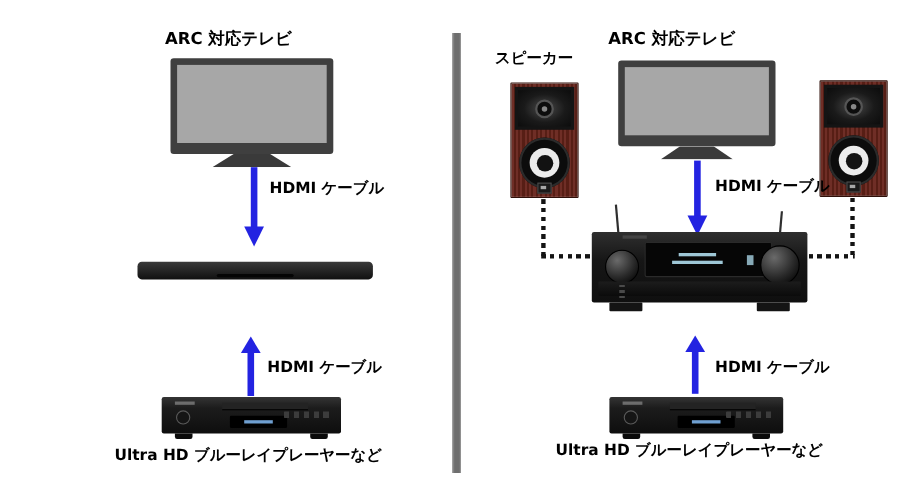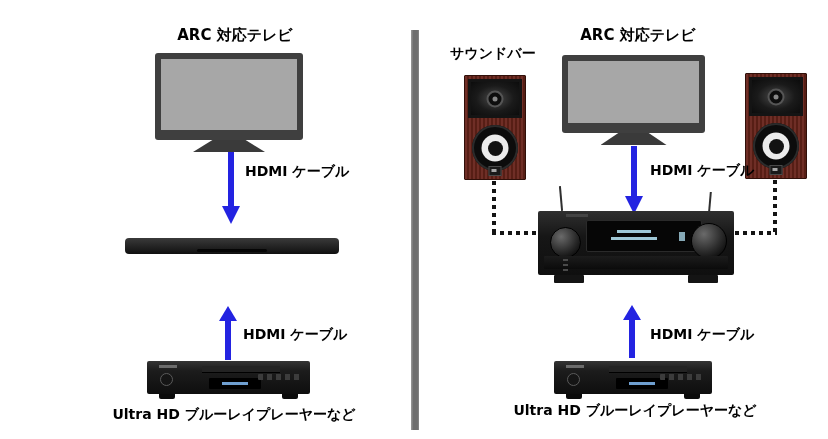--- a/index.html
+++ b/index.html
@@ -1,21 +1,21 @@
 <!DOCTYPE html>
 <html><head>
 <meta charset="utf-8">
 <style>
   html,body{margin:0;padding:0;background:#fff;}
   .canvas{position:relative;width:828px;height:439px;background:#ffffff;overflow:hidden;
           font-family:"DejaVu Sans",sans-serif;color:#000;}
 
   
   .lbl{position:absolute;font-weight:bold;white-space:nowrap;line-height:1.1;}
-  .ctr{text-align:center;}
+  .ctr{}
   #lbl-arc-l{left:150px;top:27px;width:170px;font-size:15px;}
   #lbl-hdmi-l1{left:245px;top:164px;font-size:14px;}
   #lbl-soundbar{left:130px;top:260px;width:240px;font-size:24px;}
   #lbl-hdmi-l2{left:243px;top:327px;font-size:14px;}
   #lbl-player-l{left:104px;top:407px;width:260px;font-size:14px;}
   #lbl-arc-r{left:553px;top:27px;width:170px;font-size:15px;}
   #lbl-speaker{left:450px;top:46px;font-size:14px;}
   #lbl-hdmi-r1{left:650px;top:163px;font-size:14px;}
   #lbl-amp{left:546px;top:285px;width:180px;font-size:20px;}
   #lbl-hdmi-r2{left:650px;top:327px;font-size:14px;}
@@ -161,21 +161,21 @@
     <div class="p-disp"></div>
     <div class="p-btns"></div>
     <div class="p-foot l"></div>
     <div class="p-foot r"></div>
   </div>
   <div class="lbl ctr" id="lbl-player-l">Ultra HD ブルーレイプレーヤーなど</div>
 
   <div id="divider"></div>
 
   <div class="lbl ctr" id="lbl-arc-r">ARC 対応テレビ</div>
-  <div class="lbl" id="lbl-speaker">サウンドバー</div>
+  <div class="lbl" id="lbl-speaker">スピーカー</div>
 
   <div class="tv" id="tv-right">
     <div class="tv-screen"></div>
     <div class="tv-stand"></div>
   </div>
 
   <div class="speaker" id="spk-l">
     <div class="spk-top">
       <div class="spk-horn">
         <div class="spk-tweet"></div>

